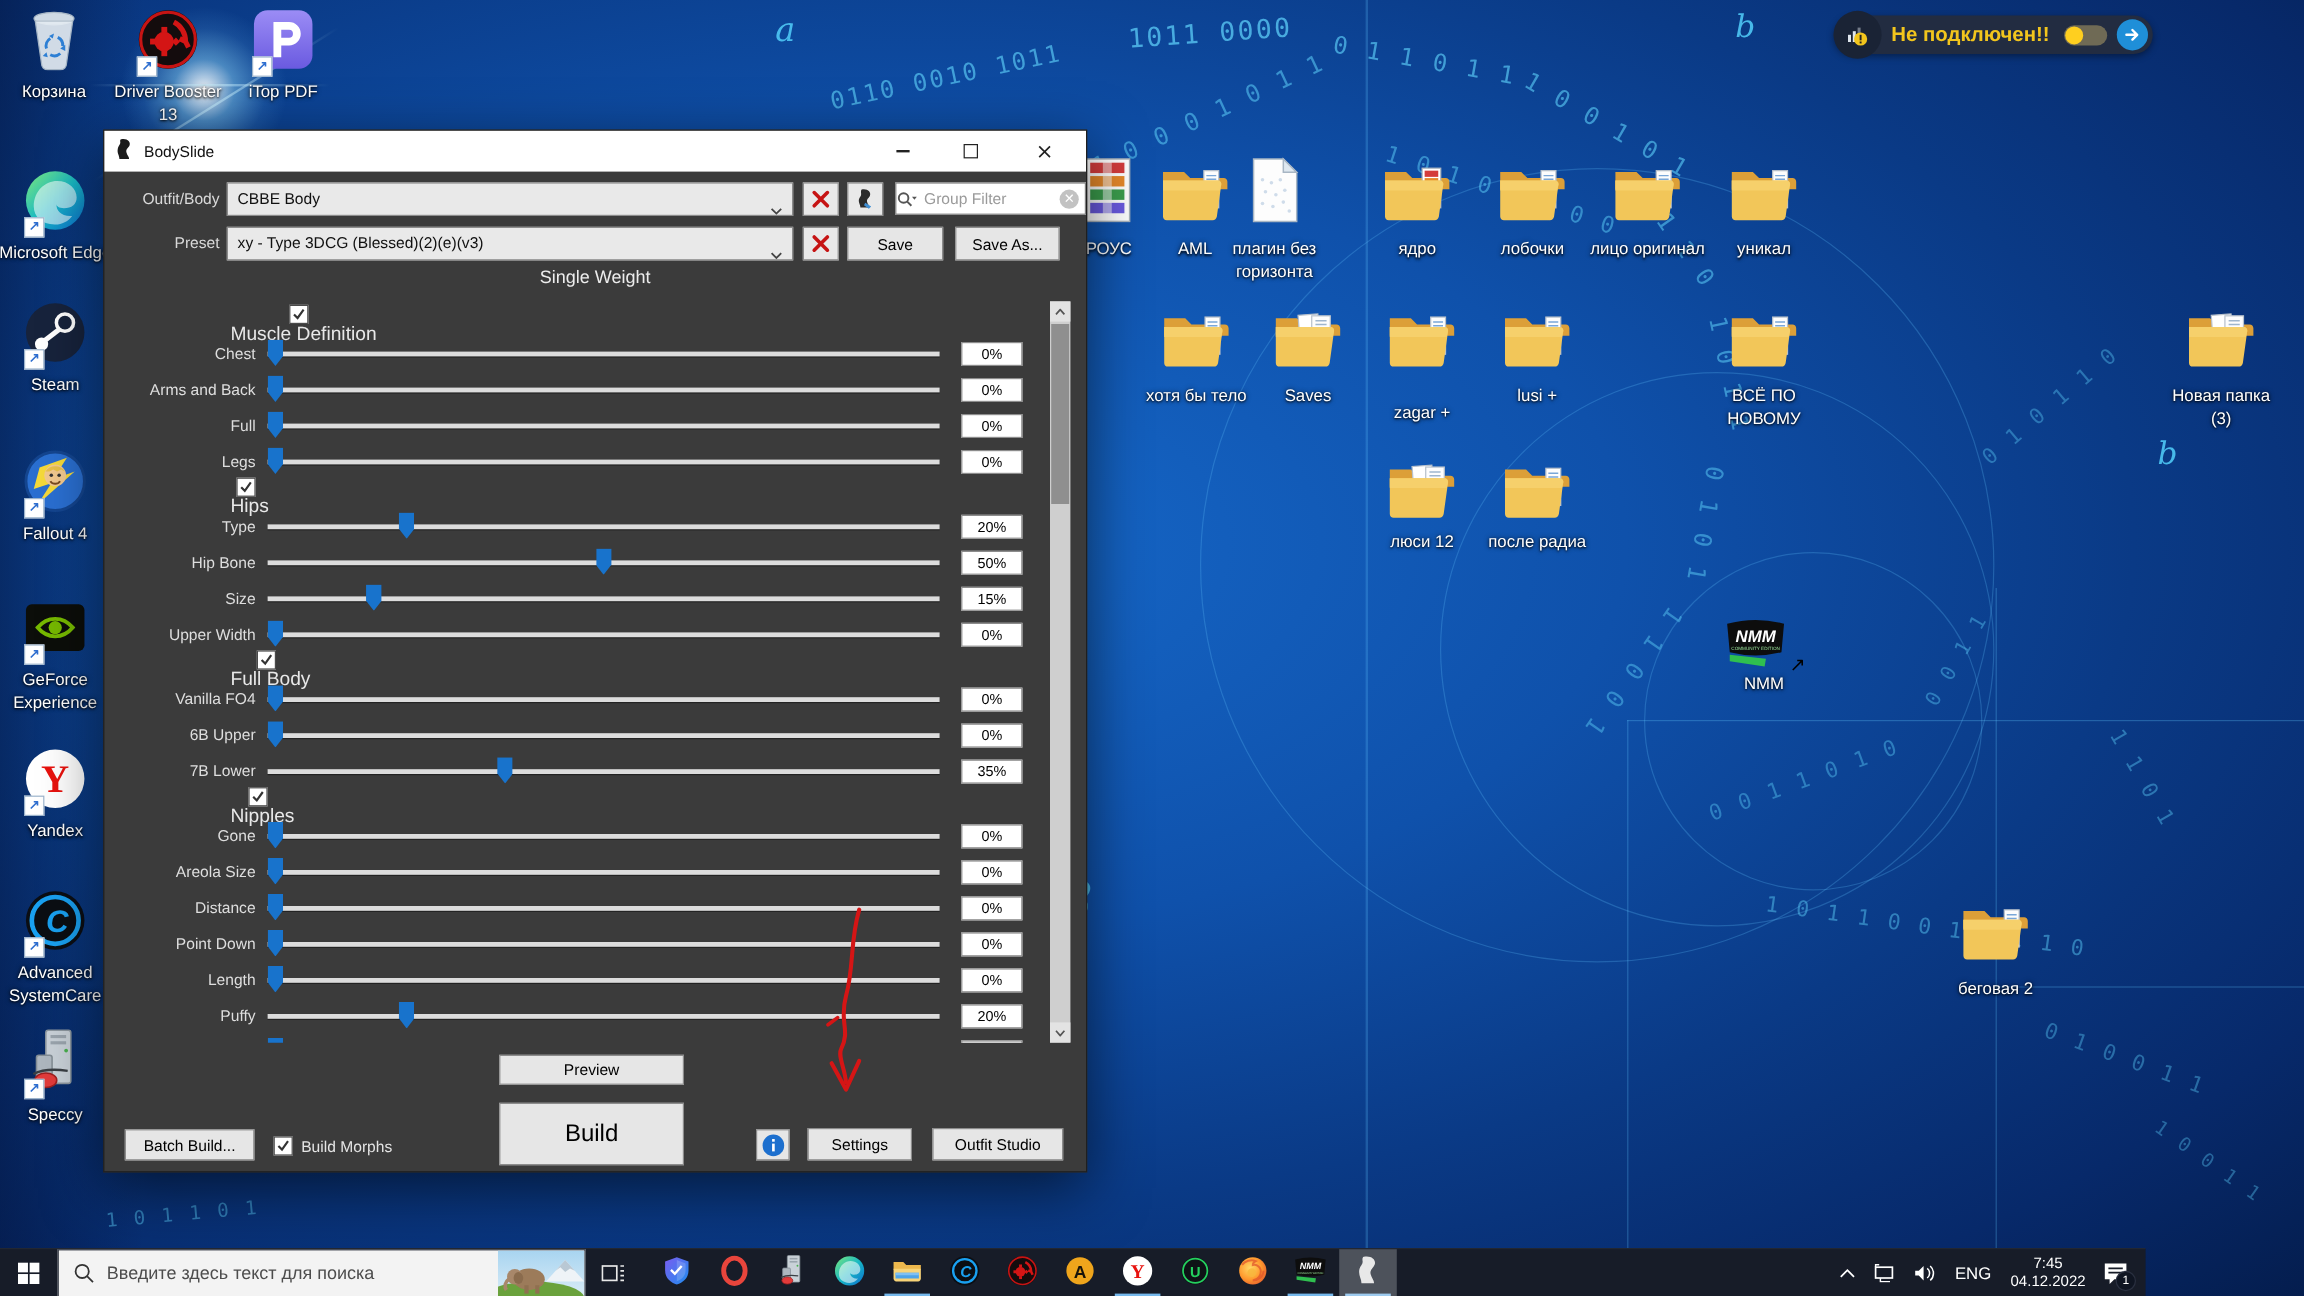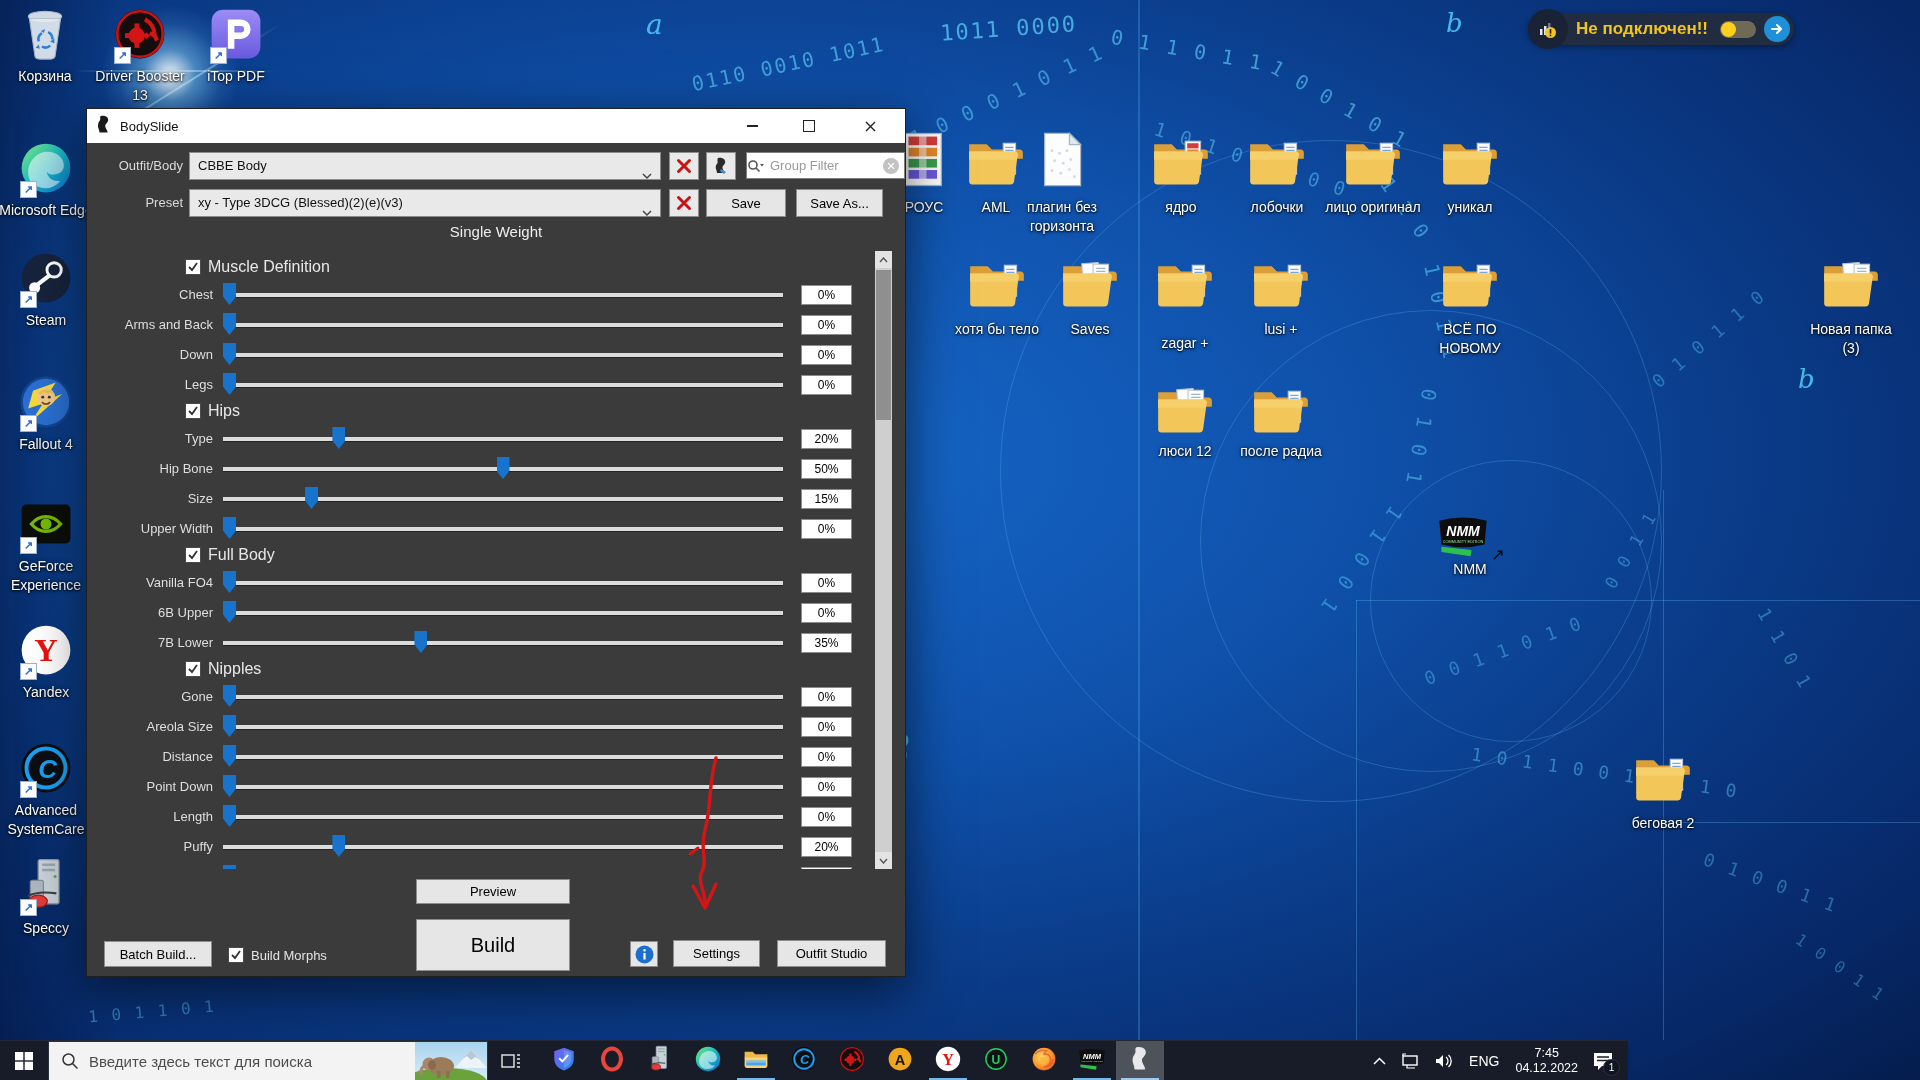--- a/index.html
+++ b/index.html
@@ -50,39 +50,39 @@
     display:flex;align-items:center;justify-content:center;cursor:pointer;}
   .pbtn{position:absolute;background:#e6e6e6;border:1px solid #8c8c8c;box-sizing:border-box;color:#000;
     font-size:13px;display:flex;align-items:center;justify-content:center;cursor:pointer;}
   #gfilter{position:absolute;left:659px;top:43px;width:159px;height:27px;background:#fff;border:1px solid #7f7f7f;
     box-sizing:border-box;display:flex;align-items:center;cursor:text;}
   #gfilter .ph{color:#9a9a9a;font-size:13px;margin-left:5px;flex:1;}
   #gfilter .clr{width:16px;height:16px;border-radius:50%;background:#c2c2c2;color:#fff;font-size:11px;line-height:16px;
     text-align:center;margin-right:5px;cursor:pointer;}
   #singleweight{position:absolute;left:0;top:114px;width:100%;text-align:center;font-size:15px;color:#ededed;}
   #spanel{position:absolute;left:8px;top:142px;width:804px;height:618px;overflow:hidden;}
-  .shdr{position:absolute;height:26px;display:flex;align-items:center;}
+  .shdr{position:absolute;height:26px;display:flex;align-items:center;flex-direction:column;}
   .cb{width:14px;height:14px;background:#fff;border:1px solid #4a4a4a;box-sizing:content-box;position:relative;cursor:pointer;flex:none;}
   .cb svg{position:absolute;left:1px;top:1px;}
   .shdr .htext{margin-left:7px;font-size:16px;color:#e8e8e8;}
   .srow-label{position:absolute;width:118px;text-align:right;font-size:13px;color:#dedede;}
   .strack{position:absolute;left:128px;width:560px;height:4px;background:#dcdcdc;box-shadow:0 1px 0 rgba(0,0,0,.4);cursor:pointer;}
   .shandle{position:absolute;width:13px;height:22px;background:#1873cc;cursor:pointer;
     clip-path:polygon(0 0,100% 0,100% 62%,50% 100%,0 62%);}
   .vbox{position:absolute;left:706px;width:51px;height:20px;background:#fff;border:1px solid #8c8c8c;box-sizing:border-box;
     font-size:12px;color:#000;text-align:center;line-height:18px;}
   #sscroll{position:absolute;left:780px;top:0;width:17px;height:618px;background:#cfcfcf;}
   #sscroll .sarr{position:absolute;left:0;width:17px;height:17px;background:#e3e3e3;display:flex;align-items:center;justify-content:center;cursor:pointer;}
   #sscroll .sthumb{position:absolute;left:1px;top:19px;width:15px;height:150px;background:#8f8f8f;cursor:pointer;}
 
   
   #redarrow{position:absolute;left:678px;top:752px;z-index:30;pointer-events:none;}
 
   
-  #taskbar{position:absolute;left:0;top:1040px;width:1628px;height:40px;background:#171c28;z-index:40;
+  #taskbar{position:absolute;left:0;top:1040px;width:1788px;height:40px;background:#171c28;z-index:40;
     border-top:1px solid rgba(255,255,255,.05);display:flex;align-items:stretch;}
   #startbtn{width:48px;display:flex;align-items:center;justify-content:center;cursor:pointer;flex:none;}
   #searchbox{width:440px;background:#f3f3f3;display:flex;align-items:center;flex:none;cursor:text;position:relative;border:1px solid #2b313d;box-sizing:border-box;}
   #searchbox .ph{color:#4d4d4d;font-size:15px;margin-left:10px;flex:1;}
   #taskview{width:46px;display:flex;align-items:center;justify-content:center;cursor:pointer;flex:none;}
   #apps{display:flex;margin-left:6px;}
   .tapp{width:48px;position:relative;display:flex;align-items:center;justify-content:center;cursor:pointer;}
   .tapp.active{background:#4d525b;}
   .tapp .uline{position:absolute;left:5px;bottom:0;width:38px;height:3px;background:#76b9ed;}
   #tray{margin-left:auto;display:flex;align-items:center;padding-right:4px;}
@@ -645,21 +645,21 @@
             <span class="htext">Muscle Definition</span>
           </div>
           <div class="srow-label" style="top: 36px; left: 0px;">Chest</div>
           <div class="strack" style="top: 42px;"></div>
           <div class="shandle" style="left: 128px; top: 32px;"></div>
           <div class="vbox" style="top: 34px;">0%</div>
           <div class="srow-label" style="top: 66px; left: 0px;">Arms and Back</div>
           <div class="strack" style="top: 72px;"></div>
           <div class="shandle" style="left: 128px; top: 62px;"></div>
           <div class="vbox" style="top: 64px;">0%</div>
-          <div class="srow-label" style="top: 96px; left: 0px;">Down</div>
+          <div class="srow-label" style="top: 96px; left: 0px;">Full</div>
           <div class="strack" style="top: 102px;"></div>
           <div class="shandle" style="left: 128px; top: 92px;"></div>
           <div class="vbox" style="top: 94px;">0%</div>
           <div class="srow-label" style="top: 126px; left: 0px;">Legs</div>
           <div class="strack" style="top: 132px;"></div>
           <div class="shandle" style="left: 128px; top: 122px;"></div>
           <div class="vbox" style="top: 124px;">0%</div>
           <div class="shdr" style="left: 90px; top: 147px;">
             <span class="cb">
               <svg width="12" height="12" viewBox="0 0 12 12">

